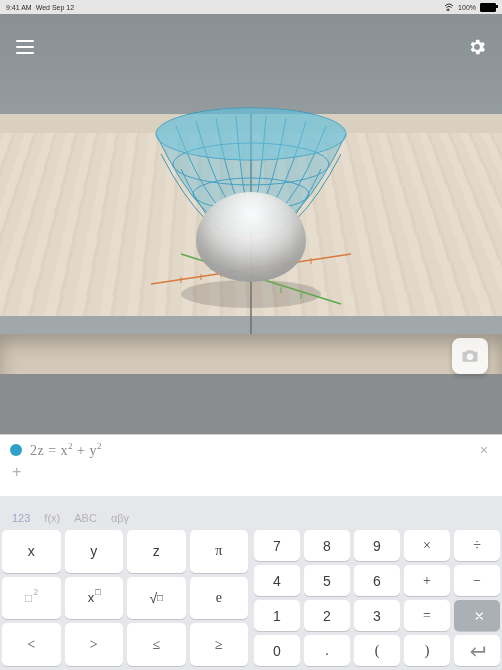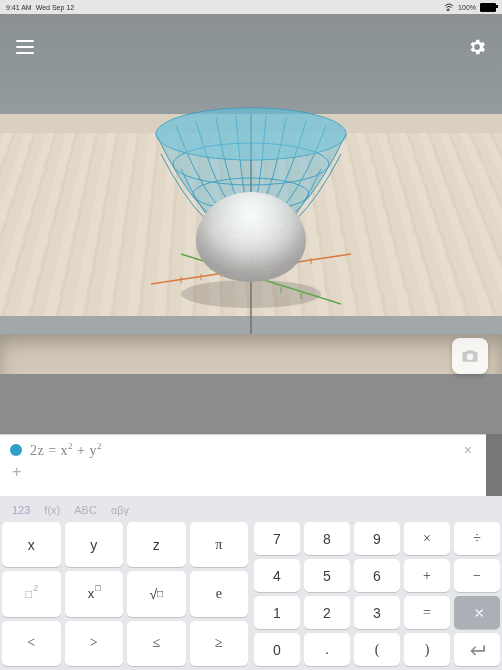--- a/index.html
+++ b/index.html
@@ -114,21 +114,21 @@
     width:110px; height:90px;
     transform:translateX(-50%);
     background: radial-gradient(ellipse at 50% 25%, #fff 0%, #e6e6e6 35%, #cfcfcf 70%);
     border-radius: 50% 50% 50% 50% / 55% 55% 45% 45%;
     box-shadow: inset 0 -20px 25px rgba(0,0,0,0.25);
     opacity:0.95;
   }
 
   
   .input-area {
-    position:absolute; top:434px; left:0; right:16px; height:62px;
+    position:absolute; top:434px; left:0; right:0; height:62px;
     background:#fff;
     border-top:1px solid #d0d0d0;
     z-index:10;
   }
   .eq-row {
     display:flex; align-items:center;
     padding:6px 10px 2px 10px;
     gap:8px;
   }
   .eq-dot {
@@ -146,21 +146,21 @@
   .plus-row { padding:2px 12px 4px 12px; color:#b0b0b0; font-size:16px; font-weight:300; }
 
   
   .keyboard {
     position:absolute; top:496px; left:0; right:0; bottom:0;
     background:var(--keyboard-bg);
     z-index:10;
     display:flex; flex-direction:column;
   }
   .kb-tabs {
-    display:flex; gap:6px; padding:6px 8px 4px 8px;
+    display:flex; gap:6px; padding:14px 8px 4px 8px;
     font-size:11px; color:#b3b3b3;
   }
   .kb-tabs span { padding:2px 4px; }
   .kb-tabs .active { color:var(--tab-active); }
   .kb-body {
     flex:1;
     display:flex;
     padding:0 2px 4px 2px;
     gap:6px;
   }

